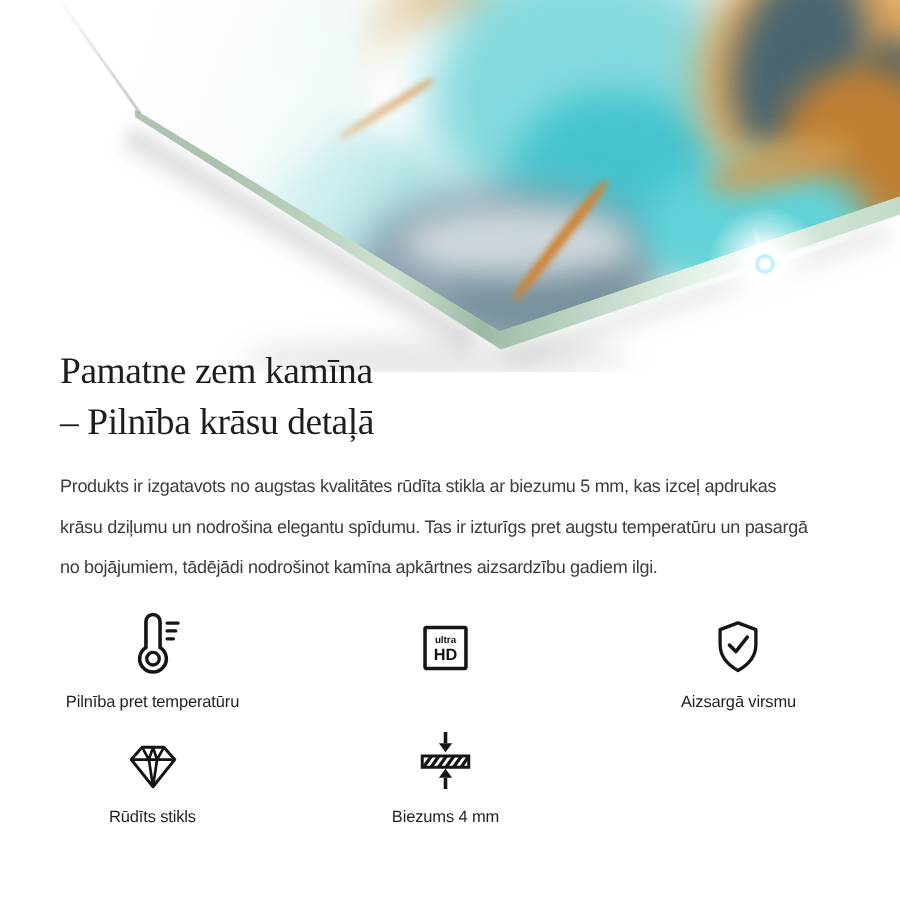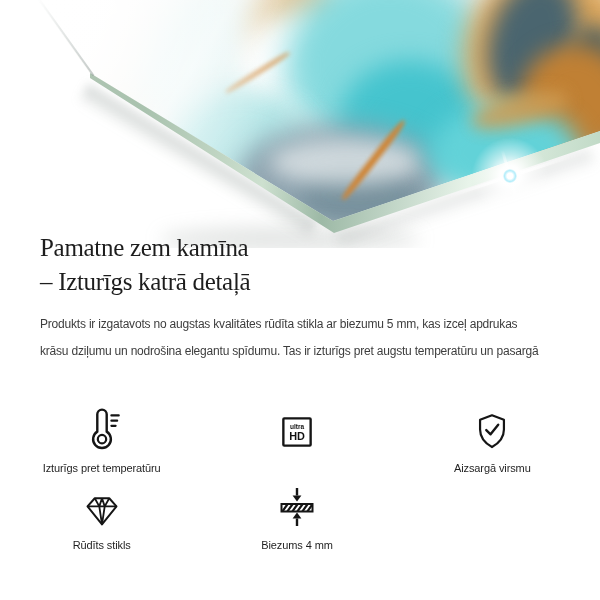--- a/index.html
+++ b/index.html
@@ -107,39 +107,40 @@
     <div class="sparkle">
       <i class="glow"></i>
         <i class="ray r1"></i>
         <i class="ray r2"></i>
         <i class="dot"></i>
     </div>
   </div>
 
   <h1 class="heading">
     <span>Pamatne zem kamīna</span>
-    <span>– Izturīgs katrā detaļā</span>
+    <span>– Pilnība krāsu detaļā</span>
   </h1>
 
   <div class="para">
     <div>Produkts ir izgatavots no augstas kvalitātes rūdīta stikla ar biezumu 5 mm, kas izceļ apdrukas</div>
     <div>krāsu dziļumu un nodrošina elegantu spīdumu. Tas ir izturīgs pret augstu temperatūru un pasargā</div>
+    <div>no bojājumiem, tādējādi nodrošinot kamīna apkārtnes aizsardzību gadiem ilgi.</div>
   </div>
 
   <div class="features">
 
     <div class="feature">
       <div class="icon-box">
         <svg class="ico" width="46" height="46" viewBox="0 0 44 44">
           <path d="M17.5 8 A4.5 4.5 0 0 1 26.5 8 L26.5 24.5 A8.5 8.5 0 1 1 17.5 24.5 Z"></path>
           <circle cx="22" cy="31.7" r="4" stroke-width="2.1"></circle>
           <path d="M31 9 H38 M31 14 H36.5 M31 19 H35" stroke-width="2.1" stroke-linecap="round"></path>
         </svg>
       </div>
-      <div class="feature-label">Izturīgs pret temperatūru</div>
+      <div class="feature-label">Pilnība pret temperatūru</div>
     </div>
 
     <div class="feature">
       <div class="icon-box">
         <svg class="ico" width="40" height="40" viewBox="0 0 44 44">
           <rect x="7" y="7" width="30" height="30" rx="1" stroke-width="2.6"></rect>
           <text x="22" y="18.5" text-anchor="middle" font-size="7.2" font-weight="700">ultra</text>
           <text x="22" y="30.5" text-anchor="middle" font-size="12" font-weight="800">HD</text>
         </svg>
       </div>

